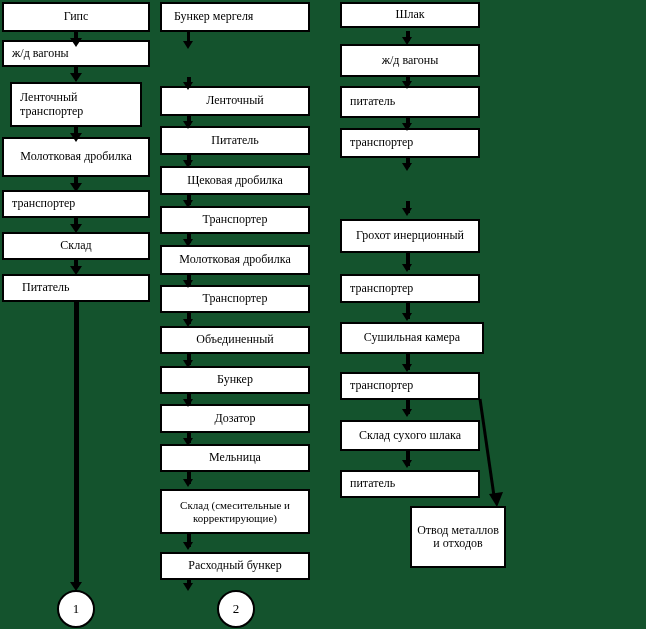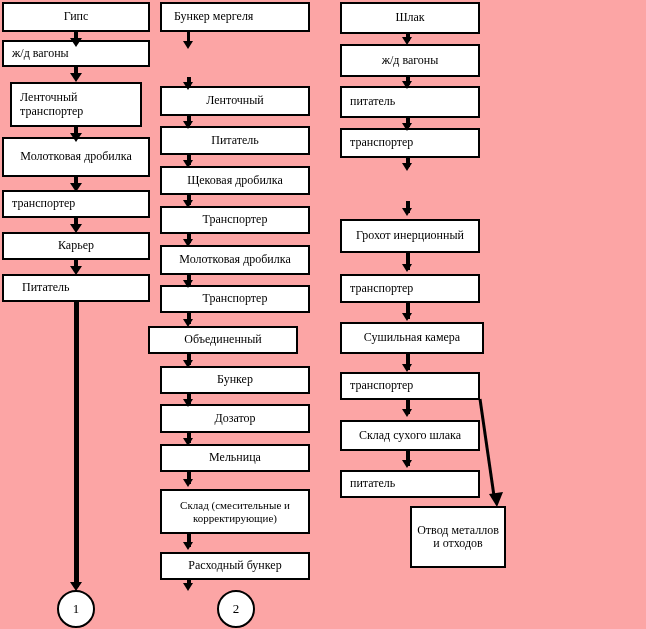--- a/index.html
+++ b/index.html
@@ -7,21 +7,21 @@
     padding: 0;
     background: #ffffff;
   }
   body {
     font-family: "Liberation Serif", "DejaVu Serif", serif;
   }
   #canvas {
     position: relative;
     width: 646px;
     height: 629px;
-    background: #fca5a5;
+    background: #14532d;
     overflow: hidden;
   }
   .node {
     position: absolute;
     box-sizing: border-box;
     border: 2px solid #000000;
     background: #ffffff;
     color: #000000;
     display: flex;
     align-items: center;
@@ -95,21 +95,21 @@
   <div class="arrow-v" style="left:70px; top:133px;"></div>
 
   <div class="node" style="left:2px; top:137px; width:148px; height:40px;">Молотковая дробилка</div>
   <div class="connector stem" style="left:74px; top:177px; width:4px; height:11px;"></div>
   <div class="arrow-v" style="left:70px; top:183px;"></div>
 
   <div class="node" style="left:2px; top:190px; width:148px; height:28px; justify-content:flex-start; padding-left:8px;">транспортер</div>
   <div class="connector stem" style="left:74px; top:218px; width:4px; height:10px;"></div>
   <div class="arrow-v" style="left:70px; top:224px;"></div>
 
-  <div class="node" style="left:2px; top:232px; width:148px; height:28px;">Карьер</div>
+  <div class="node" style="left:2px; top:232px; width:148px; height:28px;">Склад</div>
   <div class="connector stem" style="left:74px; top:260px; width:4px; height:10px;"></div>
   <div class="arrow-v" style="left:70px; top:266px;"></div>
 
   <div class="node" style="left:2px; top:274px; width:148px; height:28px; justify-content:flex-start; padding-left:18px;">Питатель</div>
 
   <div class="connector stem thick" style="left:74px; top:302px; width:5px; height:285px;"></div>
   <div class="arrow-v" style="left:70px; top:582px;"></div>
 
   <div class="circle" style="left:57px; top:590px; width:38px; height:38px;">1</div>
 
@@ -137,21 +137,21 @@
   <div class="arrow-v thin" style="left:183px; top:239px;"></div>
 
   <div class="node" style="left:160px; top:245px; width:150px; height:30px;">Молотковая дробилка</div>
   <div class="connector stem" style="left:187px; top:275px; width:4px; height:10px;"></div>
   <div class="arrow-v thin" style="left:183px; top:280px;"></div>
 
   <div class="node" style="left:160px; top:285px; width:150px; height:28px;">Транспортер</div>
   <div class="connector stem" style="left:187px; top:313px; width:4px; height:11px;"></div>
   <div class="arrow-v thin" style="left:183px; top:319px;"></div>
 
-  <div class="node" style="left:148px; top:326px; width:150px; height:28px;">Объединенный</div>
+  <div class="node" style="left:160px; top:326px; width:150px; height:28px;">Объединенный</div>
   <div class="connector stem" style="left:187px; top:354px; width:4px; height:11px;"></div>
   <div class="arrow-v thin" style="left:183px; top:360px;"></div>
 
   <div class="node" style="left:160px; top:366px; width:150px; height:28px;">Бункер</div>
   <div class="connector stem" style="left:187px; top:394px; width:4px; height:10px;"></div>
   <div class="arrow-v thin" style="left:183px; top:399px;"></div>
 
   <div class="node" style="left:160px; top:404px; width:150px; height:29px;">Дозатор</div>
   <div class="connector stem" style="left:187px; top:433px; width:4px; height:10px;"></div>
   <div class="arrow-v thin" style="left:183px; top:438px;"></div>
@@ -163,21 +163,21 @@
   <div class="node small" style="left:160px; top:489px; width:150px; height:45px;">Склад (смесительные и корректирующие)</div>
   <div class="connector stem" style="left:187px; top:534px; width:4px; height:13px;"></div>
   <div class="arrow-v thin" style="left:183px; top:542px;"></div>
 
   <div class="node" style="left:160px; top:552px; width:150px; height:28px;">Расходный бункер</div>
   <div class="connector stem" style="left:187px; top:580px; width:4px; height:6px;"></div>
   <div class="arrow-v thin" style="left:183px; top:583px;"></div>
 
   <div class="circle" style="left:217px; top:590px; width:38px; height:38px;">2</div>
 
-  <div class="node" style="left:340px; top:2px; width:140px; height:32px;">Шлак</div>
+  <div class="node" style="left:340px; top:2px; width:140px; height:26px;">Шлак</div>
   <div class="connector stem" style="left:406px; top:31px; width:4px; height:10px;"></div>
   <div class="arrow-v thin" style="left:402px; top:37px;"></div>
 
   <div class="node" style="left:340px; top:44px; width:140px; height:33px;">ж/д   вагоны</div>
   <div class="connector stem" style="left:406px; top:77px; width:4px; height:8px;"></div>
   <div class="arrow-v thin" style="left:402px; top:81px;"></div>
 
   <div class="node" style="left:340px; top:86px; width:140px; height:32px; justify-content:flex-start; padding-left:8px;">питатель</div>
   <div class="connector stem" style="left:406px; top:118px; width:4px; height:9px;"></div>
   <div class="arrow-v thin" style="left:402px; top:123px;"></div>

